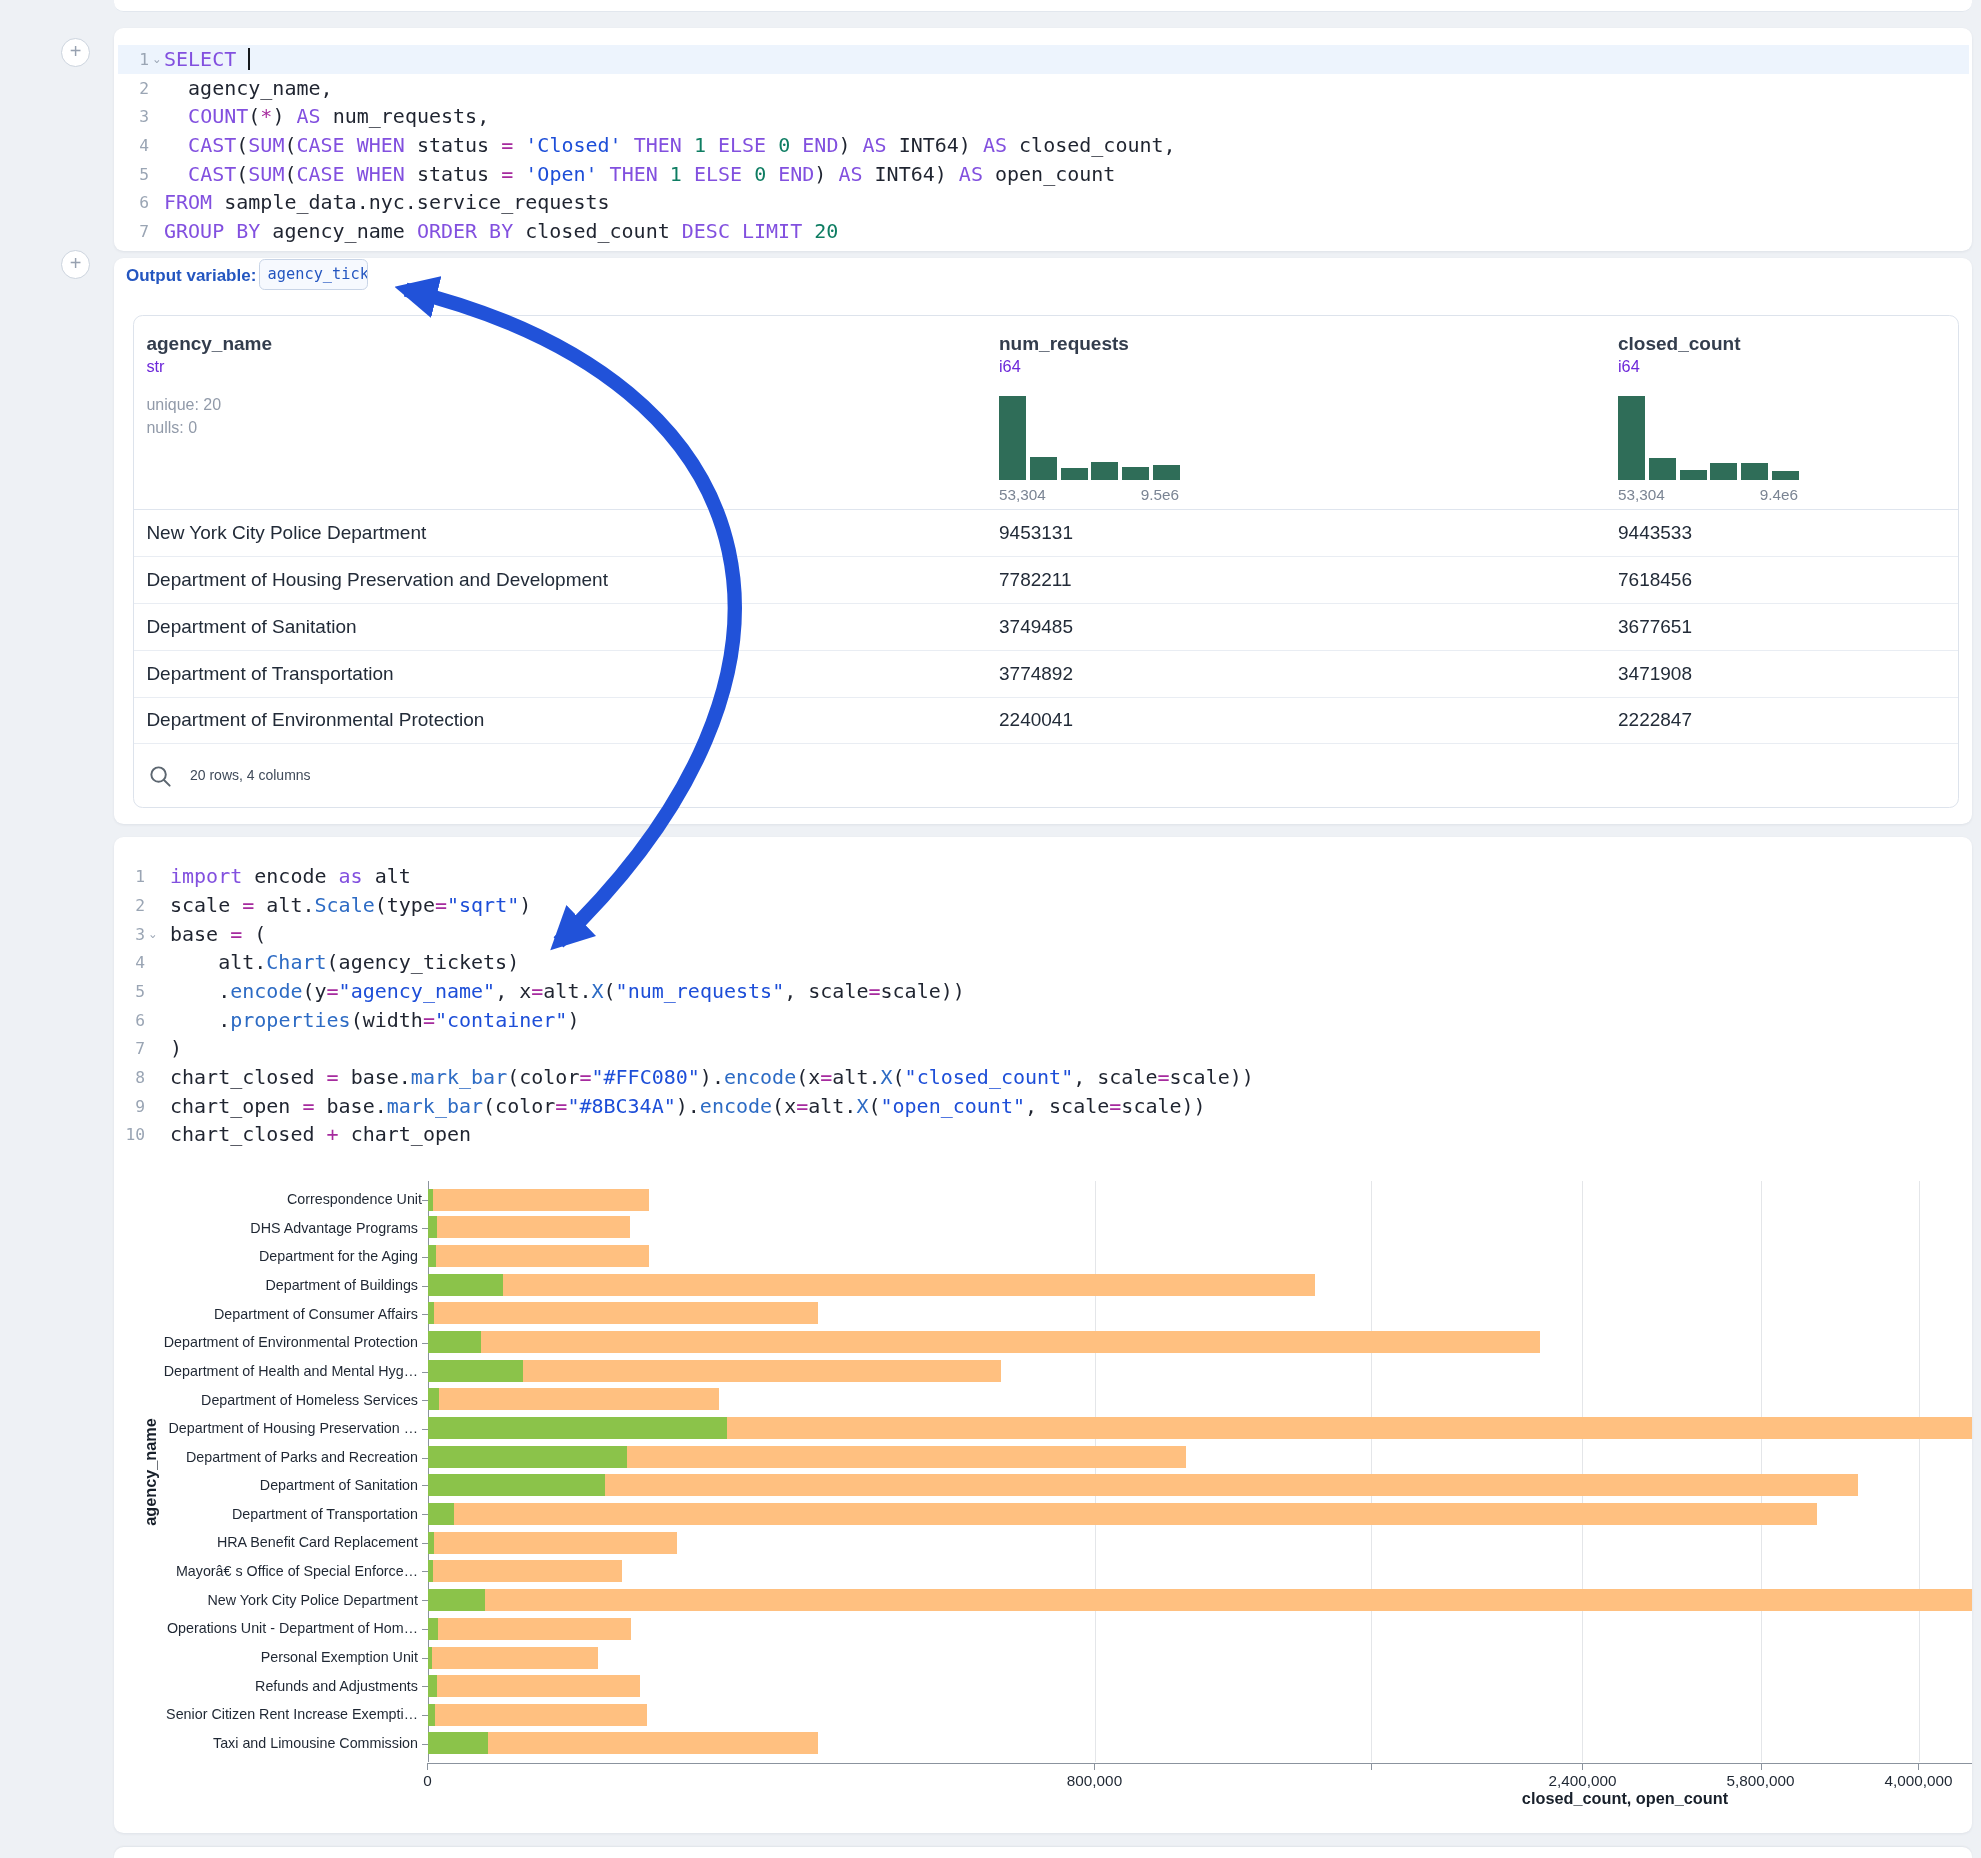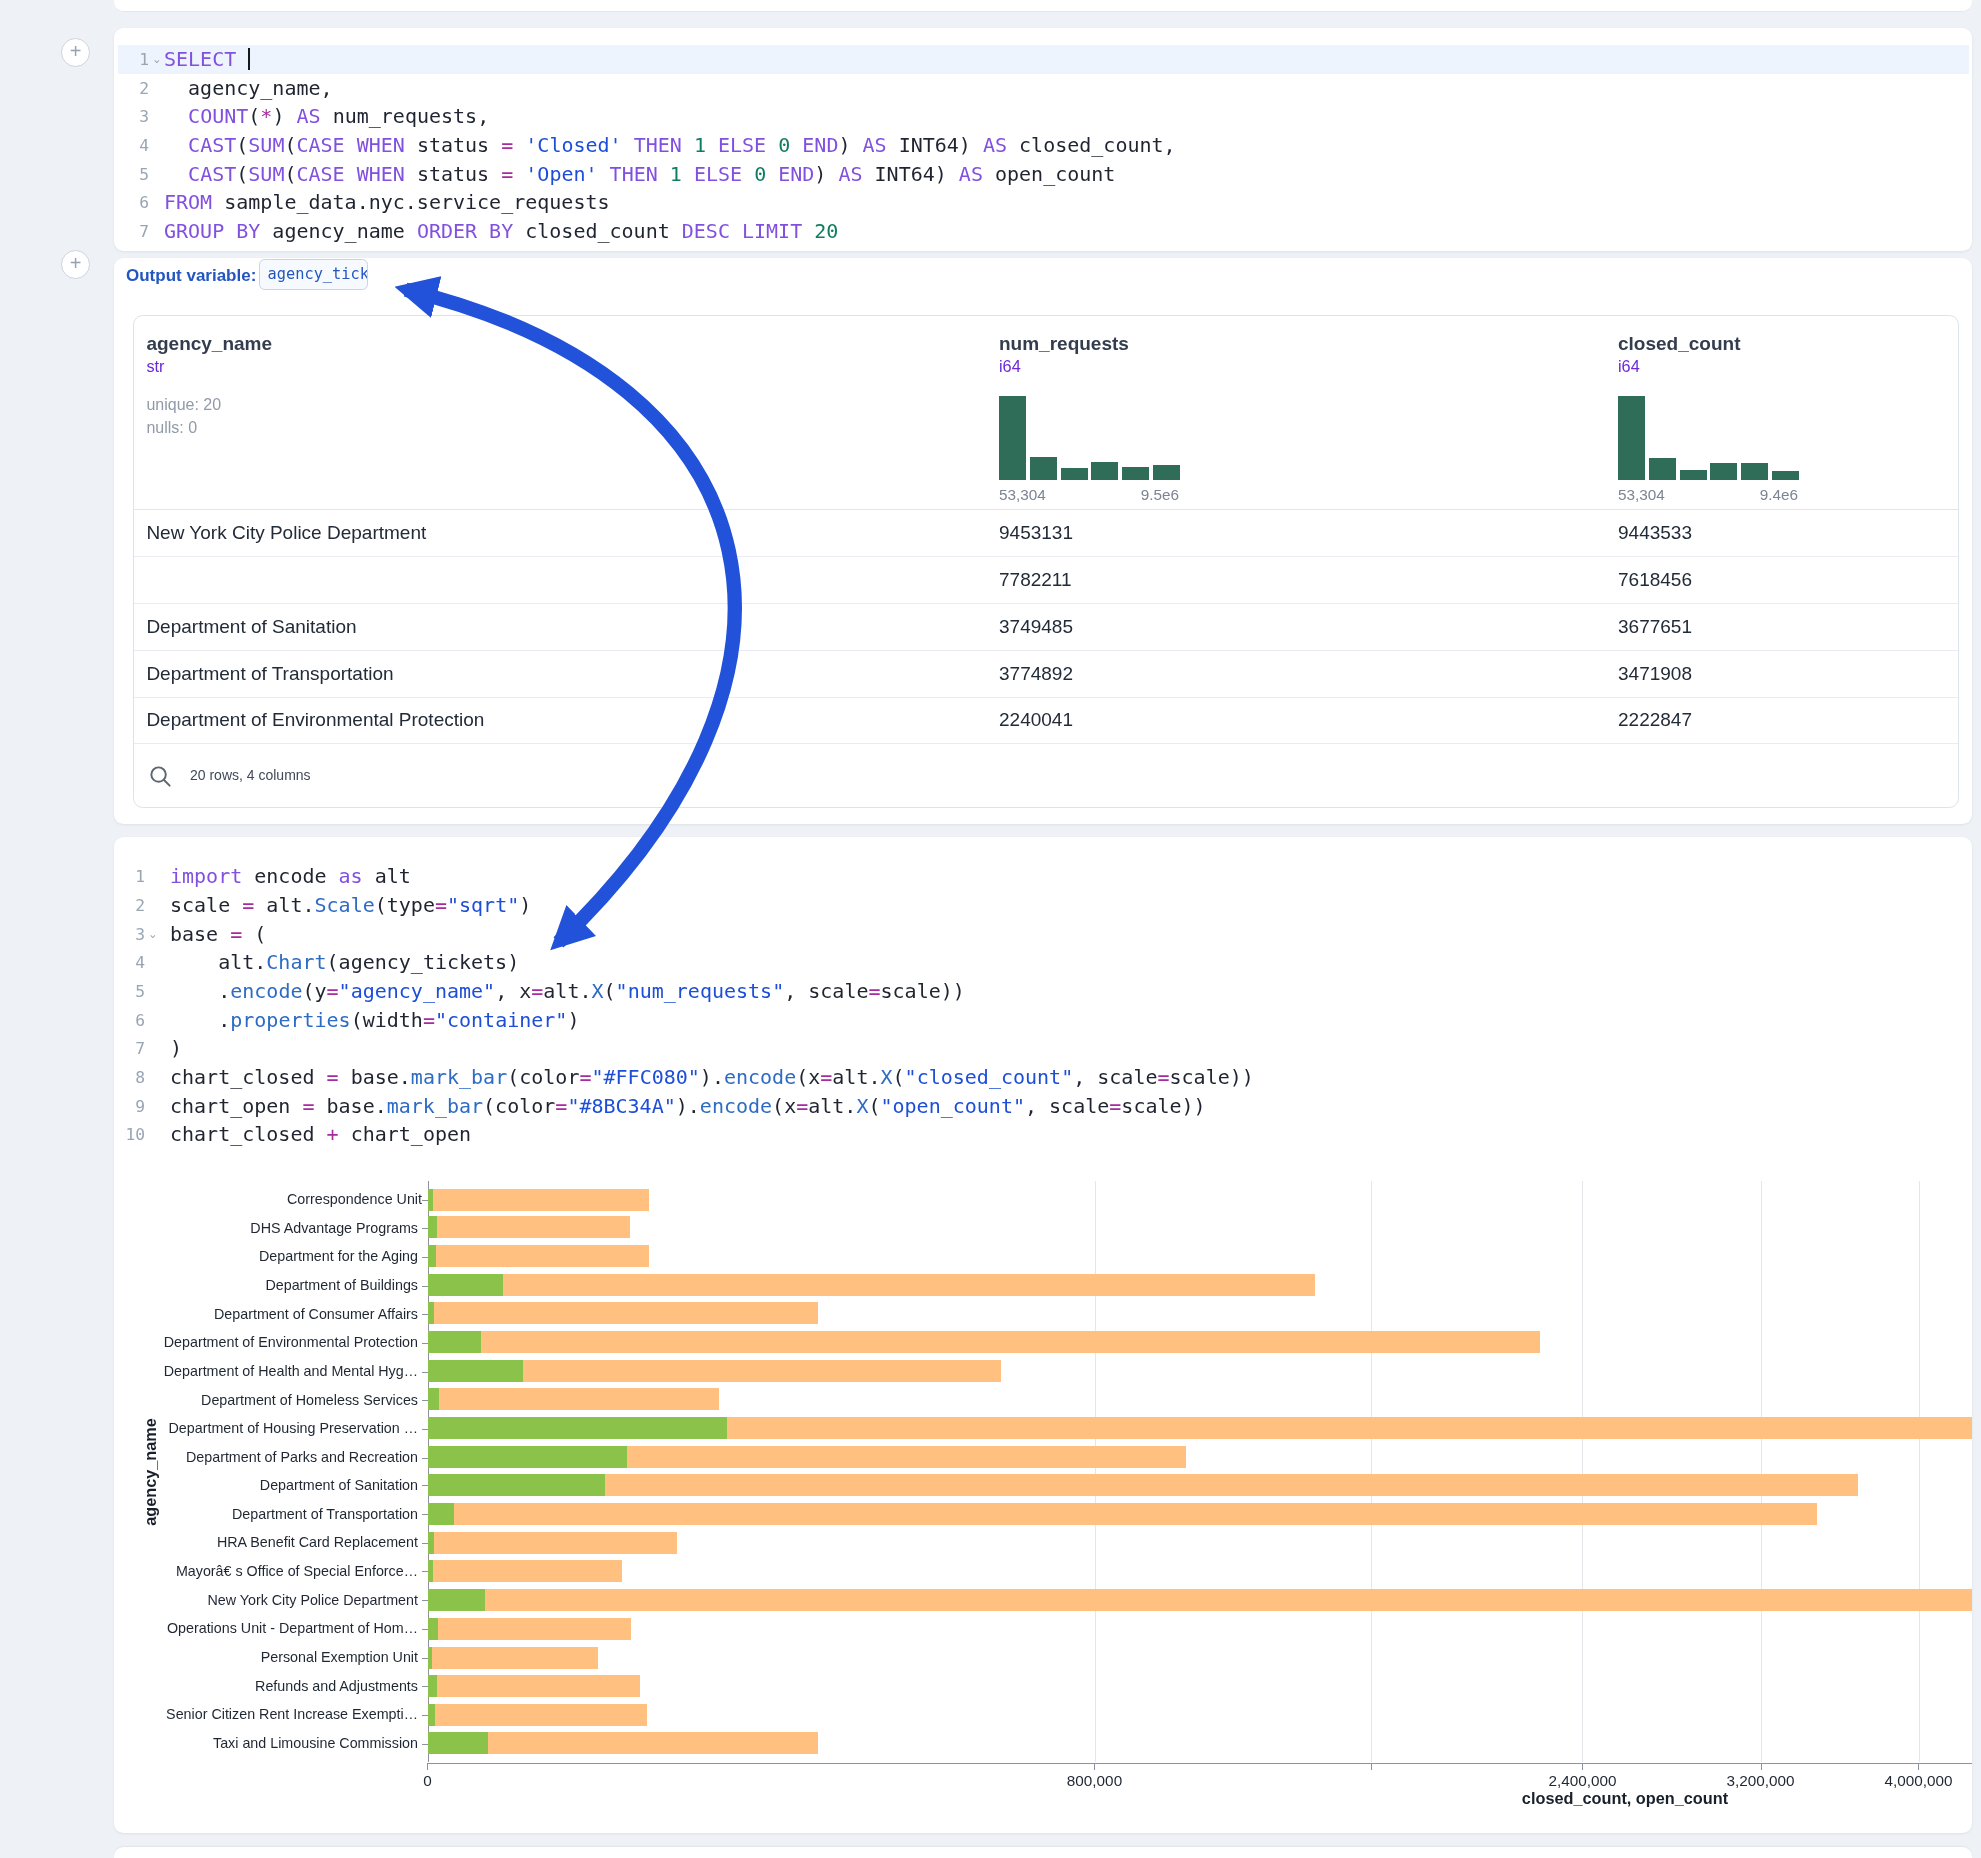--- a/index.html
+++ b/index.html
@@ -111,20 +111,21 @@
         </div>
       </div>
     </div>
     <div id="table-body">
         <div class="trow" style="top: 194px;">
           <div class="tcell" style="left: 12.4px;">New York City Police Department</div>
           <div class="tcell" style="left: 865px;">9453131</div>
           <div class="tcell" style="left: 1484px;">9443533</div>
         </div>
         <div class="trow" style="top: 241px;">
+          <div class="tcell" style="left: 12.4px;">Department of Housing Preservation and Development</div>
           <div class="tcell" style="left: 865px;">7782211</div>
           <div class="tcell" style="left: 1484px;">7618456</div>
         </div>
         <div class="trow" style="top: 288px;">
           <div class="tcell" style="left: 12.4px;">Department of Sanitation</div>
           <div class="tcell" style="left: 865px;">3749485</div>
           <div class="tcell" style="left: 1484px;">3677651</div>
         </div>
         <div class="trow" style="top: 335px;">
           <div class="tcell" style="left: 12.4px;">Department of Transportation</div>
@@ -292,17 +293,17 @@
     <div class="ytickmark" style="left: 422px; top: 1744px;"></div>
     <div class="xtickmark" style="left: 427px; top: 1764px;"></div>
     <div class="xlab" style="left: 351px; top: 1772px;">0</div>
     <div class="xtickmark" style="left: 1094px; top: 1764px;"></div>
     <div class="xlab" style="left: 1018px; top: 1772px;">800,000</div>
     <div class="xtickmark" style="left: 1371px; top: 1764px;"></div>
     <div class="xlab" style="left: 1294px; top: 1876px;">1,600,000</div>
     <div class="xtickmark" style="left: 1582px; top: 1764px;"></div>
     <div class="xlab" style="left: 1506px; top: 1772px;">2,400,000</div>
     <div class="xtickmark" style="left: 1761px; top: 1764px;"></div>
-    <div class="xlab" style="left: 1684px; top: 1772px;">3,200,000</div>
+    <div class="xlab" style="left: 1684px; top: 1772px;">5,800,000</div>
     <div class="xtickmark" style="left: 1918px; top: 1764px;"></div>
     <div class="xlab" style="left: 1842px; top: 1772px;">4,000,000</div>
   </div>
 
 
 </body></html>

